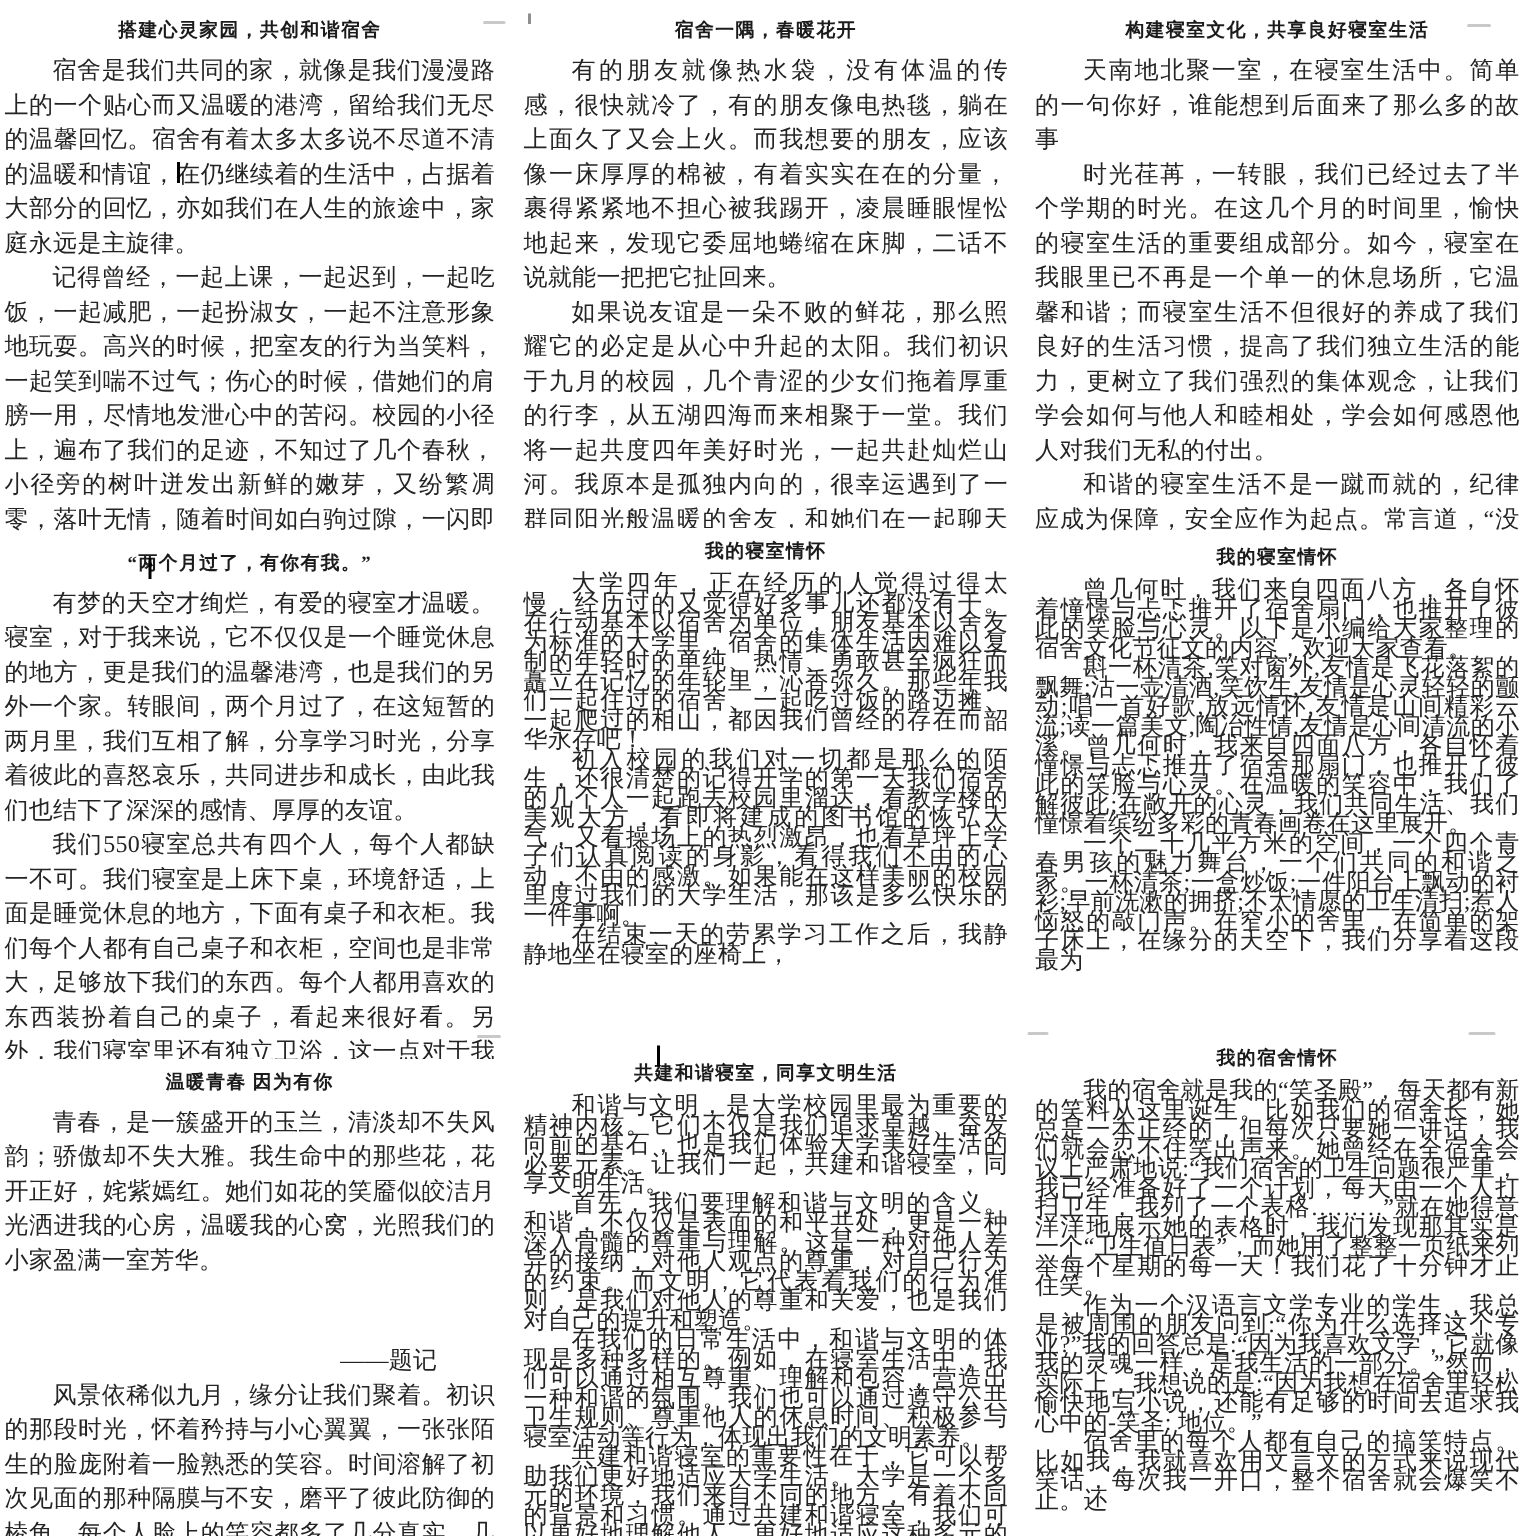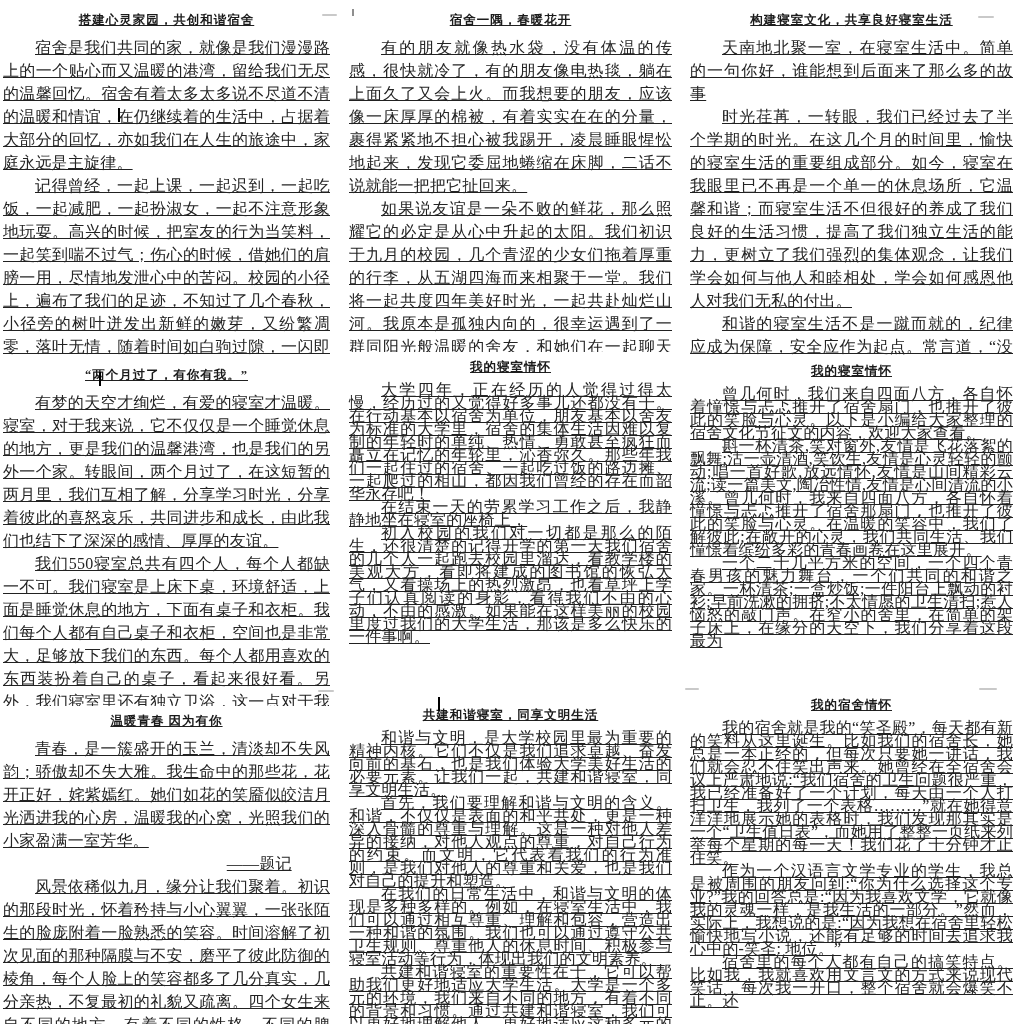--- a/index.html
+++ b/index.html
@@ -1,21 +1,21 @@
 <!DOCTYPE html>
 <html><head>
 <meta charset="utf-8">
 <style>
   html,body{margin:0;padding:0;}
   body{
     width:1024px;height:1024px;overflow:hidden;background:#ffffff;
     font-family:"Liberation Serif","DejaVu Serif",serif;
     color:#212121;
   }
-  .page{position:relative;display:flex;width:1024px;height:1024px;background:#fff;text-decoration:underline;}
+  .page{position:relative;display:flex;width:1024px;height:1024px;background:#fff;}
   .col{display:flex;flex-direction:column;box-sizing:border-box;}
   .col{width:341px;}
   .col:last-child{width:342px;}
   .sec{overflow:hidden;box-sizing:border-box;position:relative;padding:0 10px 0 8px;}
   .col1 .sec{padding-left:3px;padding-right:11px;}
   .col1 .sec:nth-child(1){height:360px}
   .col1 .sec:nth-child(2){height:346px}
   .col1 .sec:nth-child(3){height:318px}
   .col2 .sec:nth-child(1){height:352px}
   .col2 .sec:nth-child(2){height:348px}
@@ -27,21 +27,21 @@
     font-size:12.5px;font-weight:bold;text-align:center;
     margin:12px 0 7px;letter-spacing:1px;color:#1b1b1b;
   }
   .sec.rnext h2{margin-top:7px;}
   .body p{
     margin:0;font-size:16px;line-height:23px;
     text-align:justify;text-indent:2em;
     letter-spacing:0.2px;color:#242424;
   }
   .tight .body p{line-height:13px;}
-  .body p.right{text-align:right;text-indent:0;padding-right:2.4em;}
+  .body p.right{text-align:right;text-indent:0;padding-right:2.4em;margin-top:44px;}
   .body p.clip{height:10px;overflow:hidden;text-indent:0;color:#3a3a3a;}
   .caret{position:absolute;width:1.5px;height:14px;background:#000;z-index:5;}
   .mark{position:absolute;height:2px;background:#c9c9c9;border-radius:1px;z-index:4;}
   .tick{position:absolute;width:2px;height:7px;background:#8f8f8f;z-index:4;}
 </style>
 </head>
 <body>
 
 <div class="page">
 
@@ -78,22 +78,22 @@
       <h2>宿舍一隅，春暖花开</h2>
       <div class="body">
           <p>有的朋友就像热水袋，没有体温的传感，很快就冷了，有的朋友像电热毯，躺在上面久了又会上火。而我想要的朋友，应该像一床厚厚的棉被，有着实实在在的分量，裹得紧紧地不担心被我踢开，凌晨睡眼惺忪地起来，发现它委屈地蜷缩在床脚，二话不说就能一把把它扯回来。</p>
           <p>如果说友谊是一朵不败的鲜花，那么照耀它的必定是从心中升起的太阳。我们初识于九月的校园，几个青涩的少女们拖着厚重的行李，从五湖四海而来相聚于一堂。我们将一起共度四年美好时光，一起共赴灿烂山河。我原本是孤独内向的，很幸运遇到了一群同阳光般温暖的舍友，和她们在一起聊天的时候完全不会担心没有话题可以聊。我总是很感激能倾听她们的烦恼，可以在诉说完烦恼后给予她们安慰、方法和建议。我很感谢她们愿意信任我，愿意让我作为一个倾听者参与她们的生活各个方面。我们就像家人一般相互</p>
         </div>
     </div>
     <div class="sec rnext tight">
       <h2>我的寝室情怀</h2>
       <div class="body">
           <p>大学四年，正在经历的人觉得过得太慢，经历过的又觉得好多事儿还都没有干。在行动基本以宿舍为单位，朋友基本以舍友为标准的大学里，宿舍的集体生活因难以复制的年轻时的单纯、热情、勇敢甚至疯狂而矗立在记忆的年轮里，沁香弥久。那些年我们一起住过的宿舍、一起吃过饭的路边摊、一起爬过的相山，都因我们曾经的存在而韶华永存吧！</p>
+          <p>初入校园的我们对一切都是那么的陌生，还很清楚的记得开学的第一天我们宿舍的几个人一起跑去校园里溜达，看教学楼的美观大方，看即将建成的图书馆的恢弘大气，又看操场上的热烈激昂，也看草坪上学子们认真阅读的身影，看得我们不由的心动，不由的感激。如果能在这样美丽的校园里度过我们的大学生活，那该是多么快乐的一件事啊。</p>
           <p>在结束一天的劳累学习工作之后，我静静地坐在寝室的座椅上，</p>
-          <p>初入校园的我们对一切都是那么的陌生，还很清楚的记得开学的第一天我们宿舍的几个人一起跑去校园里溜达，看教学楼的美观大方，看即将建成的图书馆的恢弘大气，又看操场上的热烈激昂，也看草坪上学子们认真阅读的身影，看得我们不由的心动，不由的感激。如果能在这样美丽的校园里度过我们的大学生活，那该是多么快乐的一件事啊。</p>
         </div>
     </div>
     <div class="sec rnext tight">
       <h2>共建和谐寝室，同享文明生活</h2>
       <div class="body">
           <p>和谐与文明，是大学校园里最为重要的精神内核。它们不仅是我们追求卓越、奋发向前的基石，也是我们体验大学美好生活的必要元素。让我们一起，共建和谐寝室，同享文明生活。</p>
           <p>首先，我们要理解和谐与文明的含义。和谐，不仅仅是表面的和平共处，更是一种深入骨髓的尊重与理解。这是一种对他人差异的接纳，对他人观点的尊重，对自己行为的约束。而文明，它代表着我们的行为准则，是我们对他人的尊重和关爱，也是我们对自己的提升和塑造。</p>
           <p>在我们的日常生活中，和谐与文明的体现是多种多样的。例如，在寝室生活中，我们可以通过相互尊重、理解和包容，营造出一种和谐的氛围。我们也可以通过遵守公共卫生规则、尊重他人的休息时间、积极参与寝室活动等行为，体现出我们的文明素养。</p>
           <p>共建和谐寝室的重要性在于，它可以帮助我们更好地适应大学生活。大学是一个多元的环境，我们来自不同的地方，有着不同的背景和习惯。通过共建和谐寝室，我们可以更好地理解他人，更好地适应这种多元的环境。同时，和谐寝室也可以帮助我们建立深厚的友谊，让我们在大学的生活中有一个温暖的家园。</p>
         </div>

